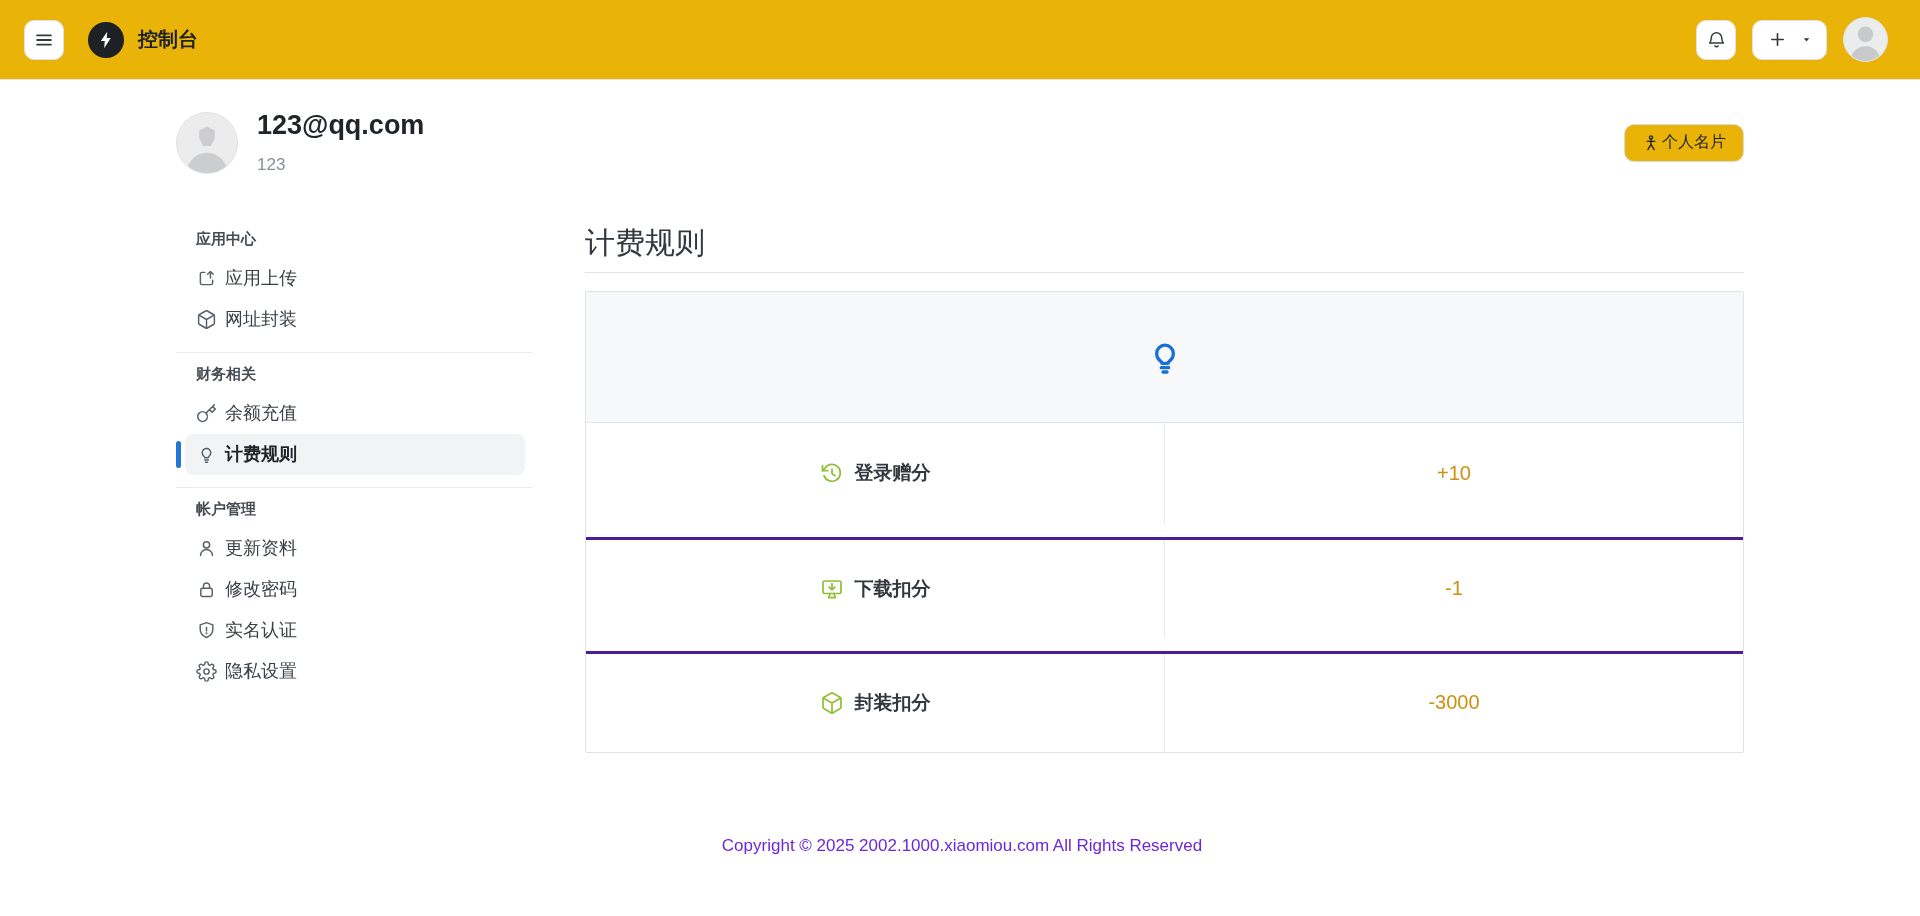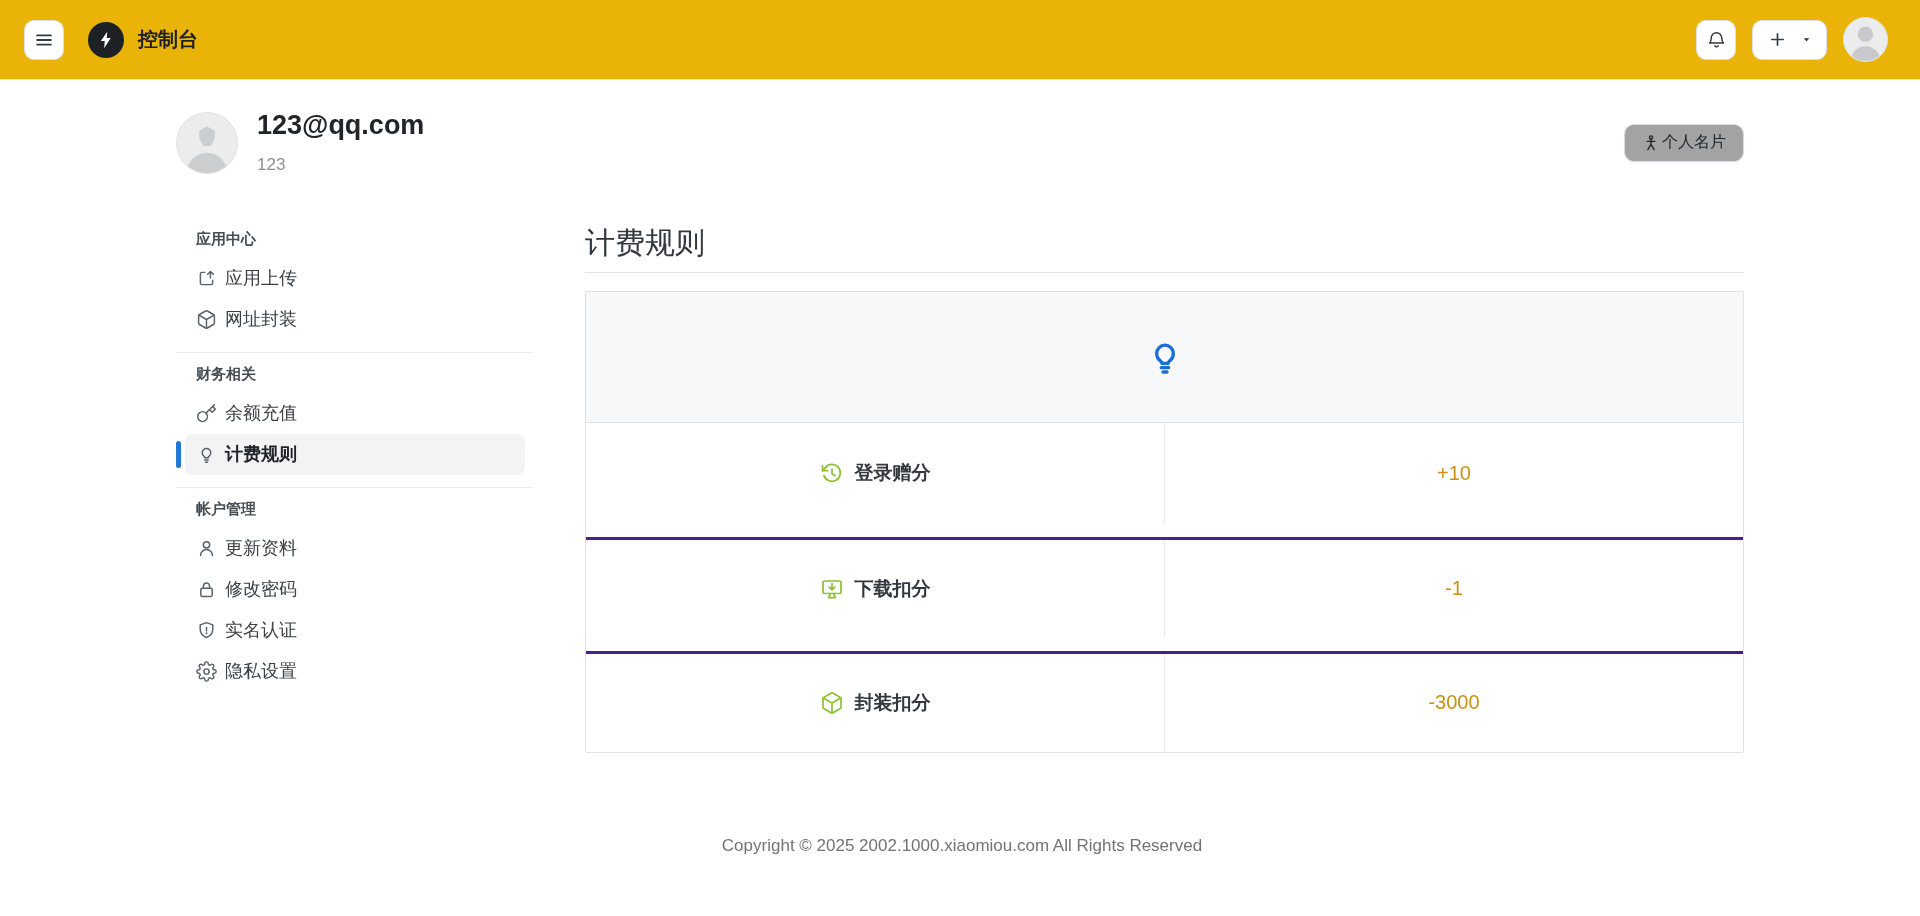--- a/index.html
+++ b/index.html
@@ -45,21 +45,21 @@
   .profile-row{ margin-top:31px; display:flex; align-items:center; }
   .avatar-lg{
     width:62px; height:62px; border-radius:50%; background:#ececec; border:1px solid #e3e3e3;
     overflow:hidden; display:flex; align-items:center; justify-content:center;
   }
   .profile-info{ margin-left:19px; }
   .profile-email{ font-size:27px; font-weight:700; color:#212529; line-height:1.1; }
   .profile-name{ font-size:17px; color:#8a9097; margin-top:14px; }
   .profile-spacer{ flex:1; }
   .card-btn{
-    height:38px; padding:0 17px; background:#a3a3a3; border:1px solid #d9dde1; border-radius:10px;
+    height:38px; padding:0 17px; background:#eab308; border:1px solid #d9dde1; border-radius:10px;
     display:flex; align-items:center; gap:2px; font-size:16px; color:#212529; cursor:pointer;
     box-shadow:0 1px 2px rgba(0,0,0,0.03);
   }
   
   .content-row{ display:flex; margin-top:50px; align-items:flex-start; }
   .sidebar{ width:356px; flex-shrink:0; }
   .side-label{ font-size:15px; font-weight:700; color:#454c53; margin:5px 0 9px 20px;font-family:Liberation Serif, serif; }
   .side-item{
     height:41px; display:flex; align-items:center; padding-left:20px; cursor:pointer;
     font-size:18px; color:#3a4045;
@@ -90,21 +90,21 @@
     flex:1; display:flex; align-items:center; justify-content:center; gap:11px;
     border-right:1px solid #e7eaee; font-size:19px; font-weight:700; color:#32383e;
   }
   .rule-label-cell .ricon{ width:24px; height:24px; color:var(--icon-green); display:flex; }
   .rule-value-cell{
     flex:1; display:flex; align-items:center; justify-content:center;
     font-size:20px; font-weight:400; color:var(--value-gold);
   }
   
   .footer{ position:absolute; left:4px; right:0; top:836px; text-align:center;
-    font-size:17px; color:#737373; }
+    font-size:17px; color:#6d28d9; }
   svg{ display:block; }
 </style>
 </head>
 <body>
 
 <div class="page">
 
   <header class="navbar">
     <div class="icon-btn">
       <span>

